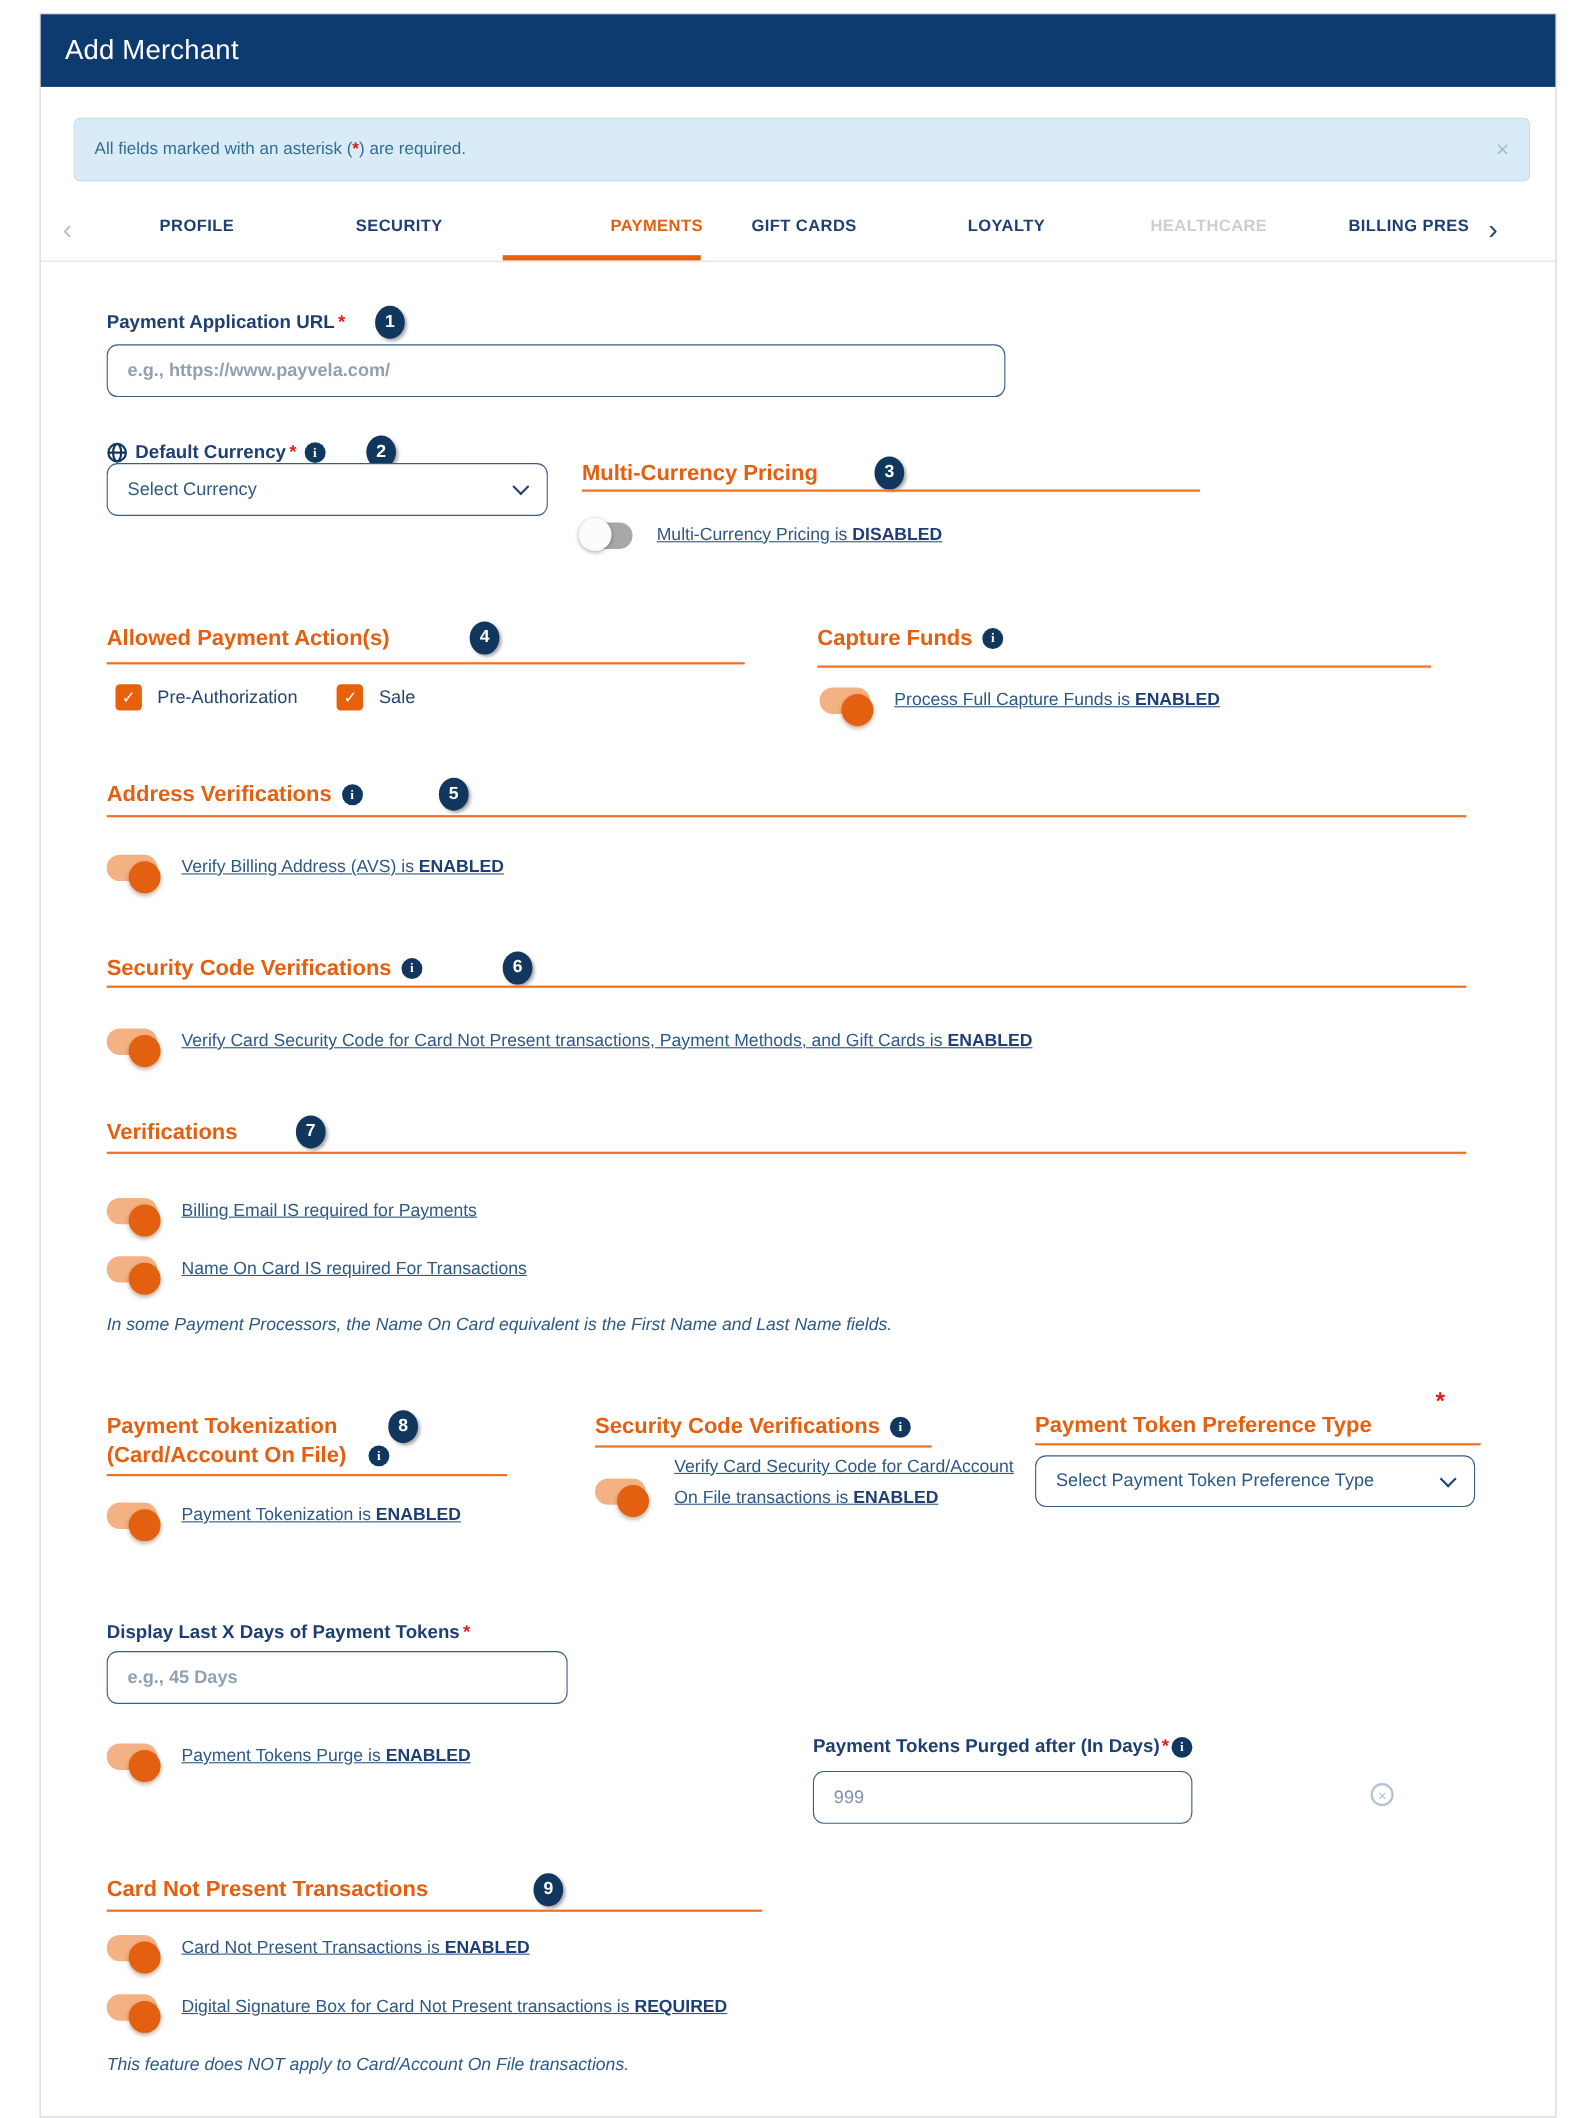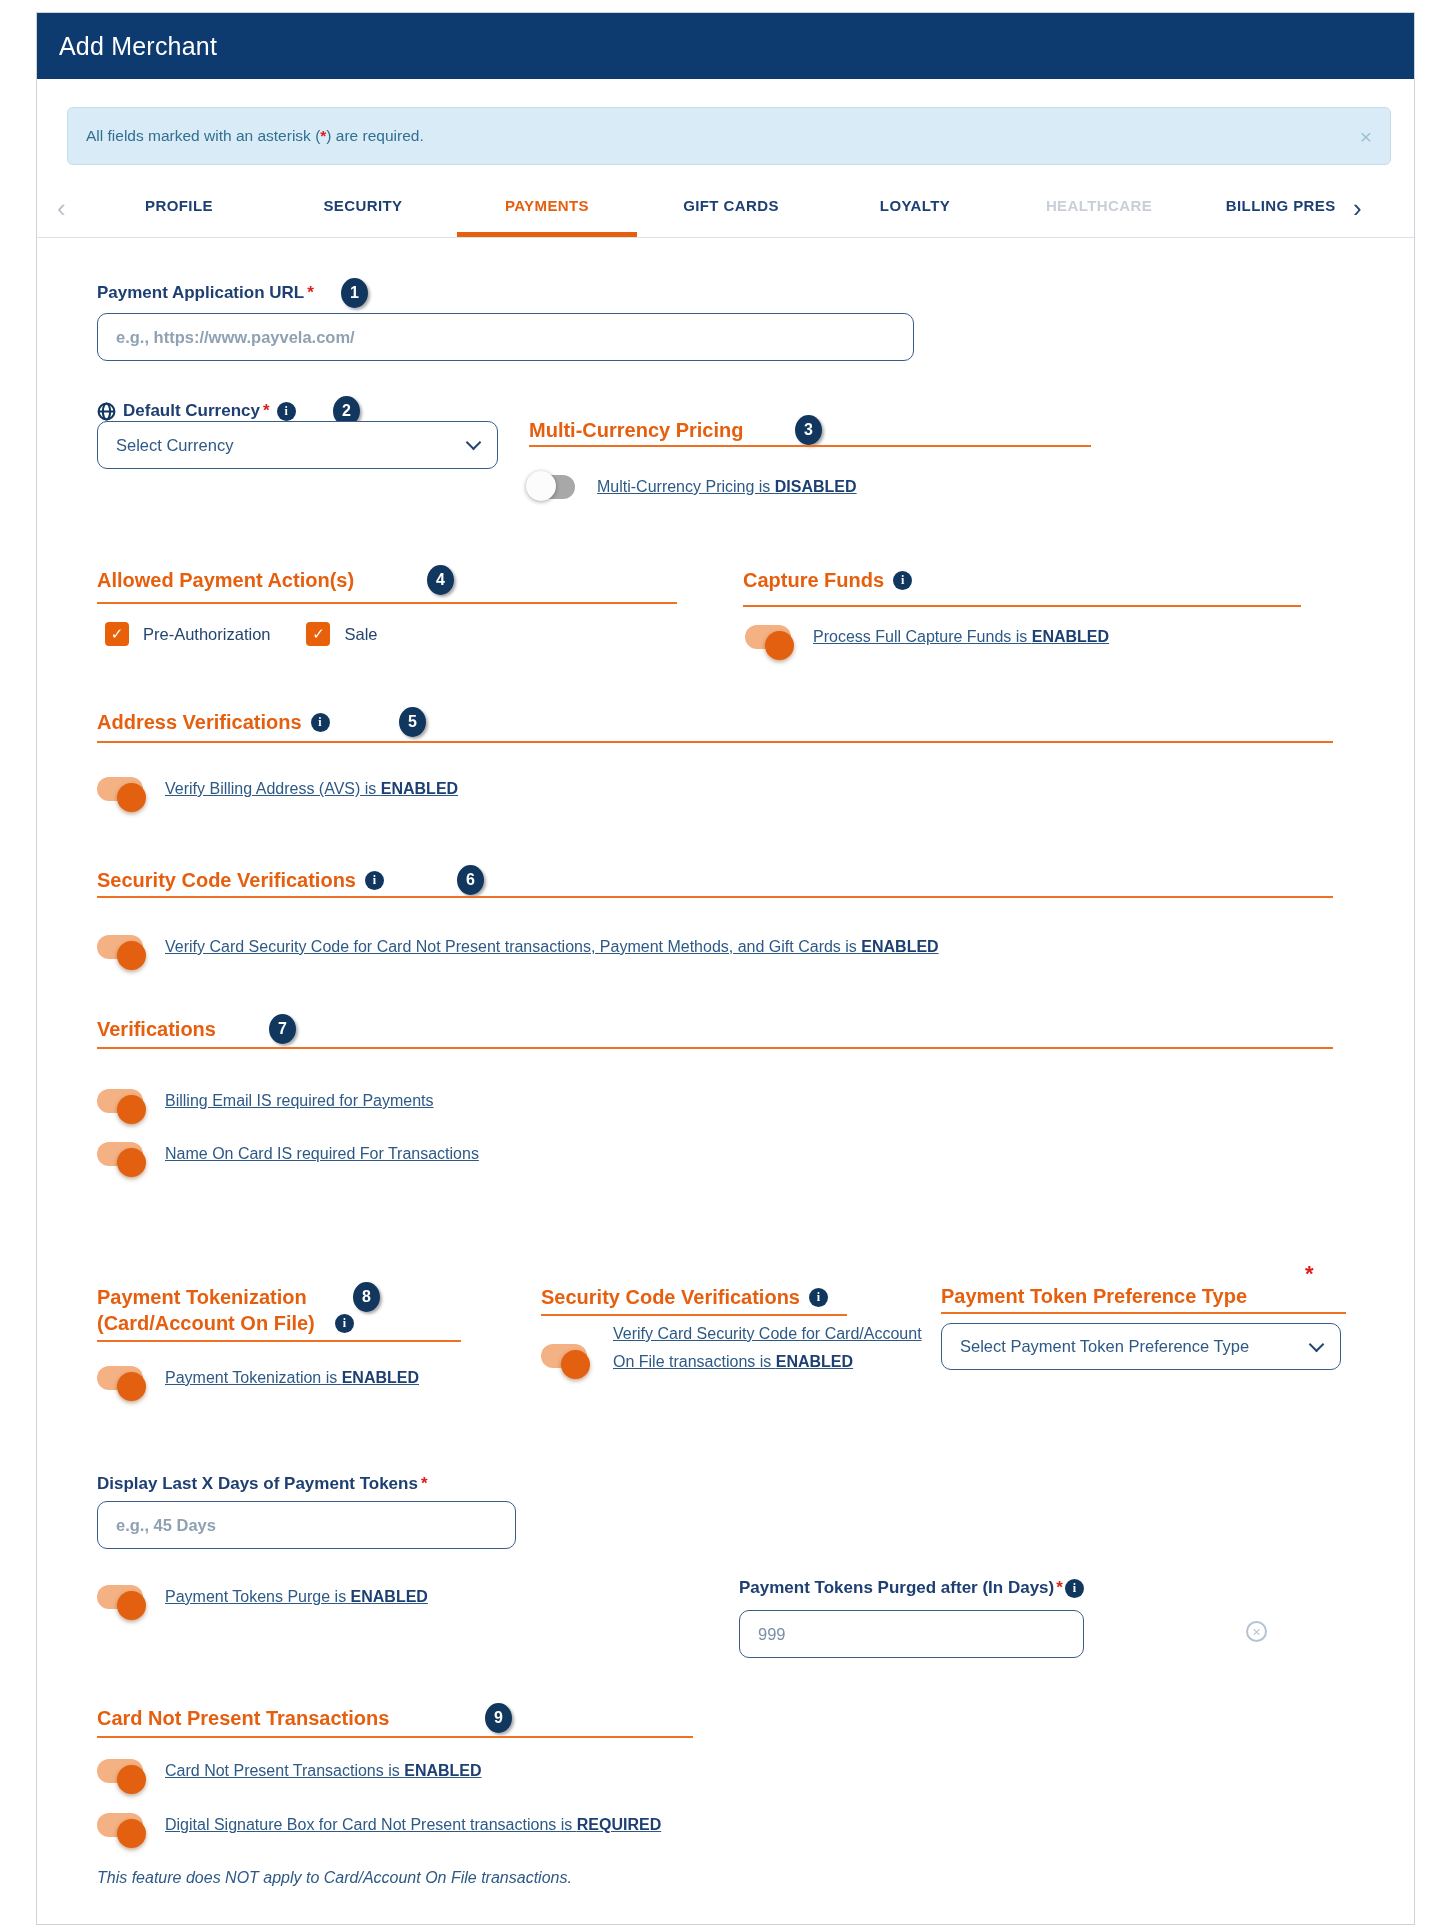--- a/index.html
+++ b/index.html
@@ -12,21 +12,21 @@
         color:#fff;display:flex;align-items:center;padding-left:22px;box-sizing:border-box;
         font-size:25px;font-weight:400;letter-spacing:.2px;}
   .alert{position:absolute;left:30px;top:94px;width:1324px;height:58px;background:#d9ebf7;
         border:1px solid #c3ddeb;border-radius:6px;display:flex;align-items:center;
         padding:0 18px;box-sizing:border-box;color:#31708f;font-size:15.5px;}
   .alert-close{margin-left:auto;color:#9fbfd4;font-size:21px;line-height:1;}
   .star{color:#e01b1b;font-weight:bold;}
   .tabs{position:absolute;top:170px;left:50px;width:1248px;height:54px;display:flex;overflow:hidden;}
   .tab{flex:0 0 184px;width:184px;text-align:center;color:#1d3f72;font-weight:bold;font-size:15px;
        letter-spacing:.4px;padding-top:14px;box-sizing:border-box;position:relative;white-space:nowrap;}
-  .tab.active{color:#e55f0f;}
+  .tab.active{color:#e55f0f;text-align:right;}
   .tab.active::after{content:"";position:absolute;left:2px;right:2px;bottom:0;height:5px;background:#e55f0f;}
   .tab.disabled{color:#c9cfd6;}
   .tabs-divider{position:absolute;top:224px;left:0;width:100%;height:1px;background:#dde2e7;}
   .tab-chev{position:absolute;top:182px;font-size:26px;line-height:1;}
   .sec-head{position:absolute;color:#e55f0f;font-size:20px;font-weight:bold;
         display:flex;align-items:center;gap:9px;height:28px;}
   .sec-line{position:absolute;border-top:2px solid #ee7023;height:0;}
   .lbl{position:absolute;color:#1d3f72;font-weight:bold;font-size:17px;
         display:flex;align-items:center;gap:7px;height:24px;white-space:nowrap;}
   .badge{position:absolute;width:27px;height:30px;border-radius:50%;background:#11375f;color:#fff;
@@ -191,20 +191,21 @@
   <span class="badge" style="left:232px;top:1001px;">7</span>
   <div class="sec-line" style="left:60px;top:1034px;width:1236px;"></div>
   <div class="trow" style="left:60px;top:1073px;">
     <span class="toggle on"></span>
     <span class="trow-text">Billing Email IS required for Payments</span>
   </div>
   <div class="trow" style="left:60px;top:1126px;">
     <span class="toggle on"></span>
     <span class="trow-text">Name On Card IS required For Transactions</span>
   </div>
+  <div class="note" style="left:60px;top:1183px;">In some Payment Processors, the Name On Card equivalent is the First Name and Last Name fields.</div>
 
   <div class="two-line-head" style="left:60px;top:1271px;">
     <div><span>Payment Tokenization</span></div>
     <div class="hl2">
         <span>(Card/Account On File)</span>
       <span class="info">i</span>
       </div>
   </div>
   <span class="badge" style="left:316px;top:1269px;">8</span>
   <div class="sec-line" style="left:60px;top:1327px;width:364px;"></div>

